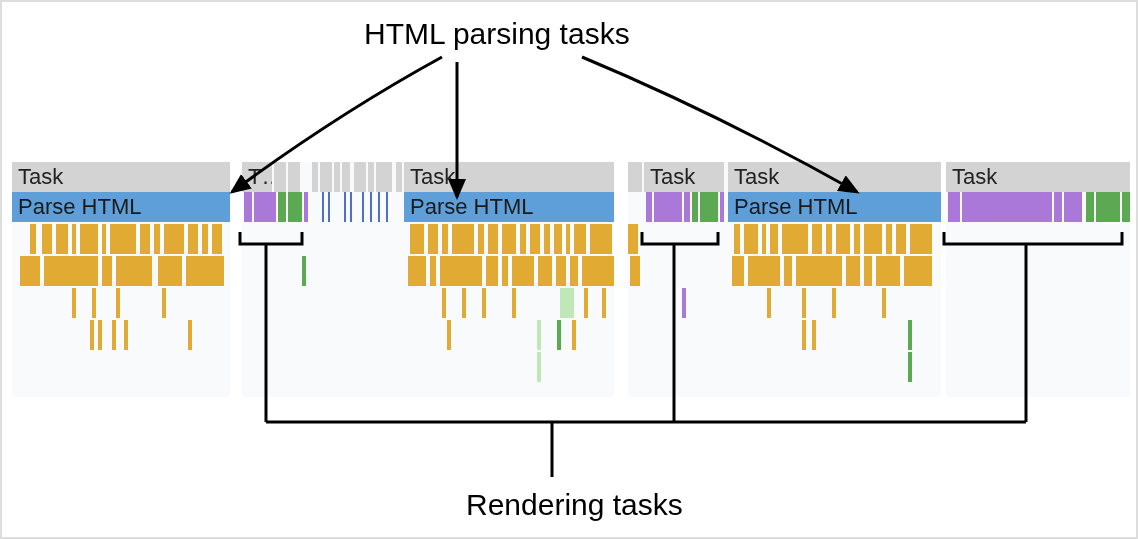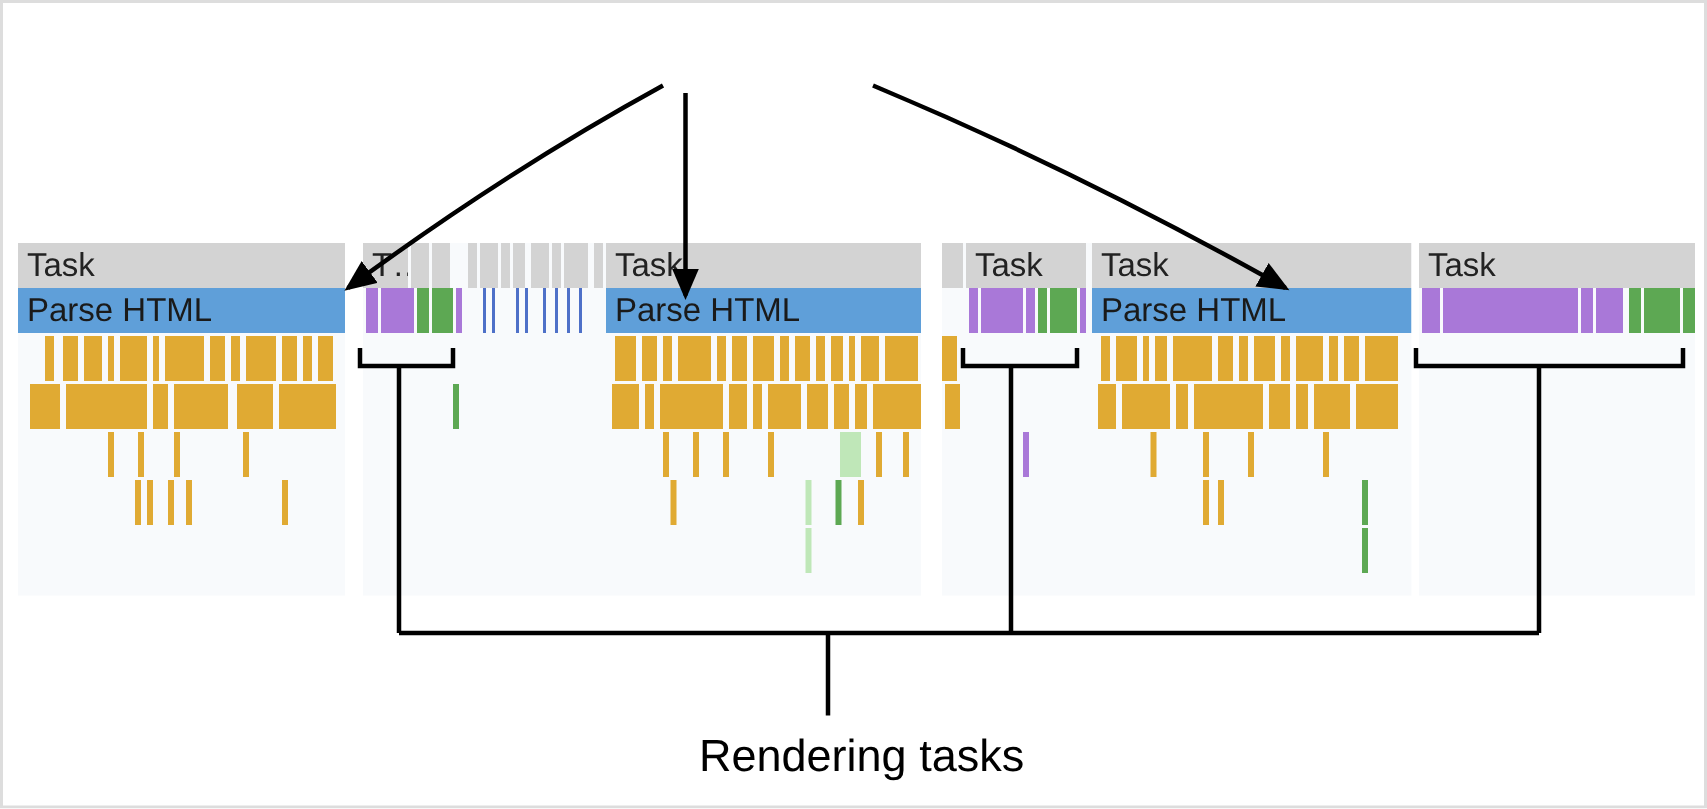--- a/index.html
+++ b/index.html
@@ -83,20 +83,21 @@
   }
   .gap-frame {
     position: absolute;
     background: #fff;
   }
 </style>
 </head>
 <body>
 <div class="frame">
 
+  <div class="label" style="left:362px; top:15px;">HTML parsing tasks</div>
 
   <div class="label" style="left:464px; top:486px;">Rendering tasks</div>
 
   <div class="timeline">
     <div class="track task-row">
         <div class="block task-block" style="left: 0px; width: 228px; background: rgb(211, 211, 211);">Task</div>
         <div class="block task-block" style="left: 230px; width: 30px; background: rgb(211, 211, 211);">T…</div>
         <div class="block task-block" style="left: 262px; width: 4px; background: rgb(211, 211, 211);"></div>
         <div class="block task-block" style="left: 268px; width: 4px; background: rgb(211, 211, 211);"></div>
         <div class="block task-block" style="left: 276px; width: 2px; background: rgb(211, 211, 211);"></div>

